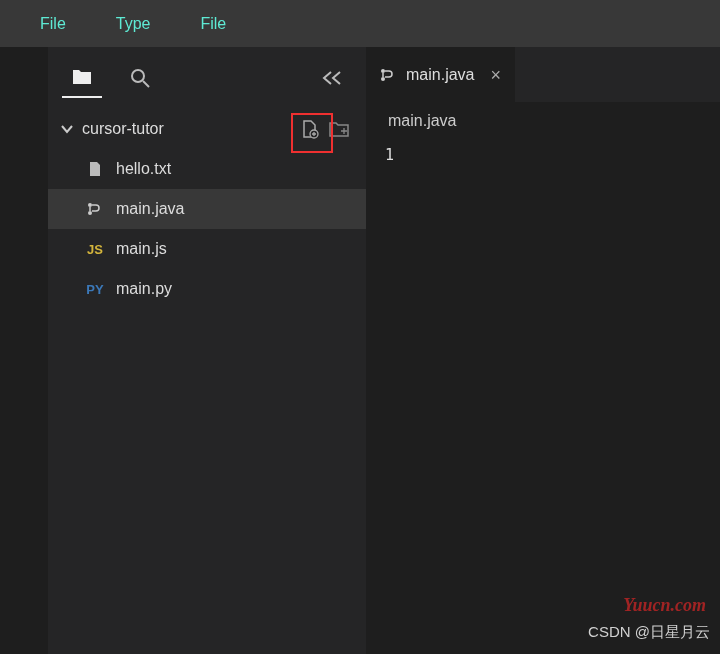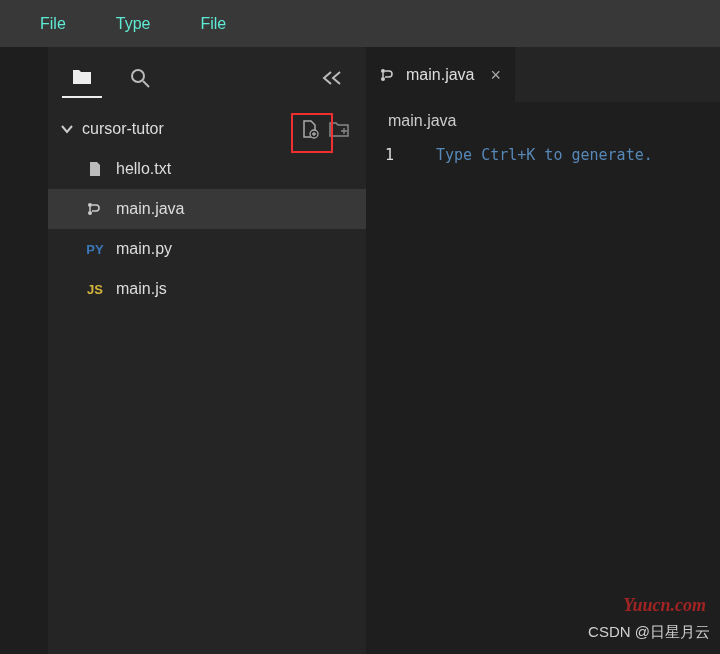--- a/index.html
+++ b/index.html
@@ -217,26 +217,26 @@
         <span class="file-icon">
           <svg width="16" height="16" viewBox="0 0 16 16">
               <circle cx="3" cy="4" r="2" fill="#ccc"></circle>
               <circle cx="3" cy="12" r="2" fill="#ccc"></circle>
               <path d="M3 6v4M5 4h4a3 3 0 010 6H5" stroke="#ccc" stroke-width="1.5" fill="none"></path>
             </svg>
         </span>
         <span>main.java</span>
       </div>
       <div class="file-item">
+        <span class="file-icon js-icon">JS</span>
+        <span>main.js</span>
+      </div>
+      <div class="file-item">
         <span class="file-icon py-icon">PY</span>
         <span>main.py</span>
-      </div>
-      <div class="file-item">
-        <span class="file-icon js-icon">JS</span>
-        <span>main.js</span>
       </div>
     </div>
   </div>
 
   <div class="editor">
     <div class="tabs">
       <div class="tab">
         <span>
           <svg width="16" height="16" viewBox="0 0 16 16">
               <circle cx="3" cy="4" r="2" fill="#ccc"></circle>
@@ -244,19 +244,18 @@
               <path d="M3 6v4M5 4h4a3 3 0 010 6H5" stroke="#ccc" stroke-width="1.5" fill="none"></path>
             </svg>
         </span>
         <span>main.java</span>
         <span class="close">×</span>
       </div>
     </div>
     <div class="breadcrumb">main.java</div>
     <div class="code-area">
       <div class="gutter">1</div>
-      <div class="code-line">Type Ctrl+K to generate.</div>
     </div>
   </div>
 </div>
 
 <div class="watermark1">Yuucn.com</div>
 <div class="watermark2">CSDN @日星月云</div>
 
 </body></html>

